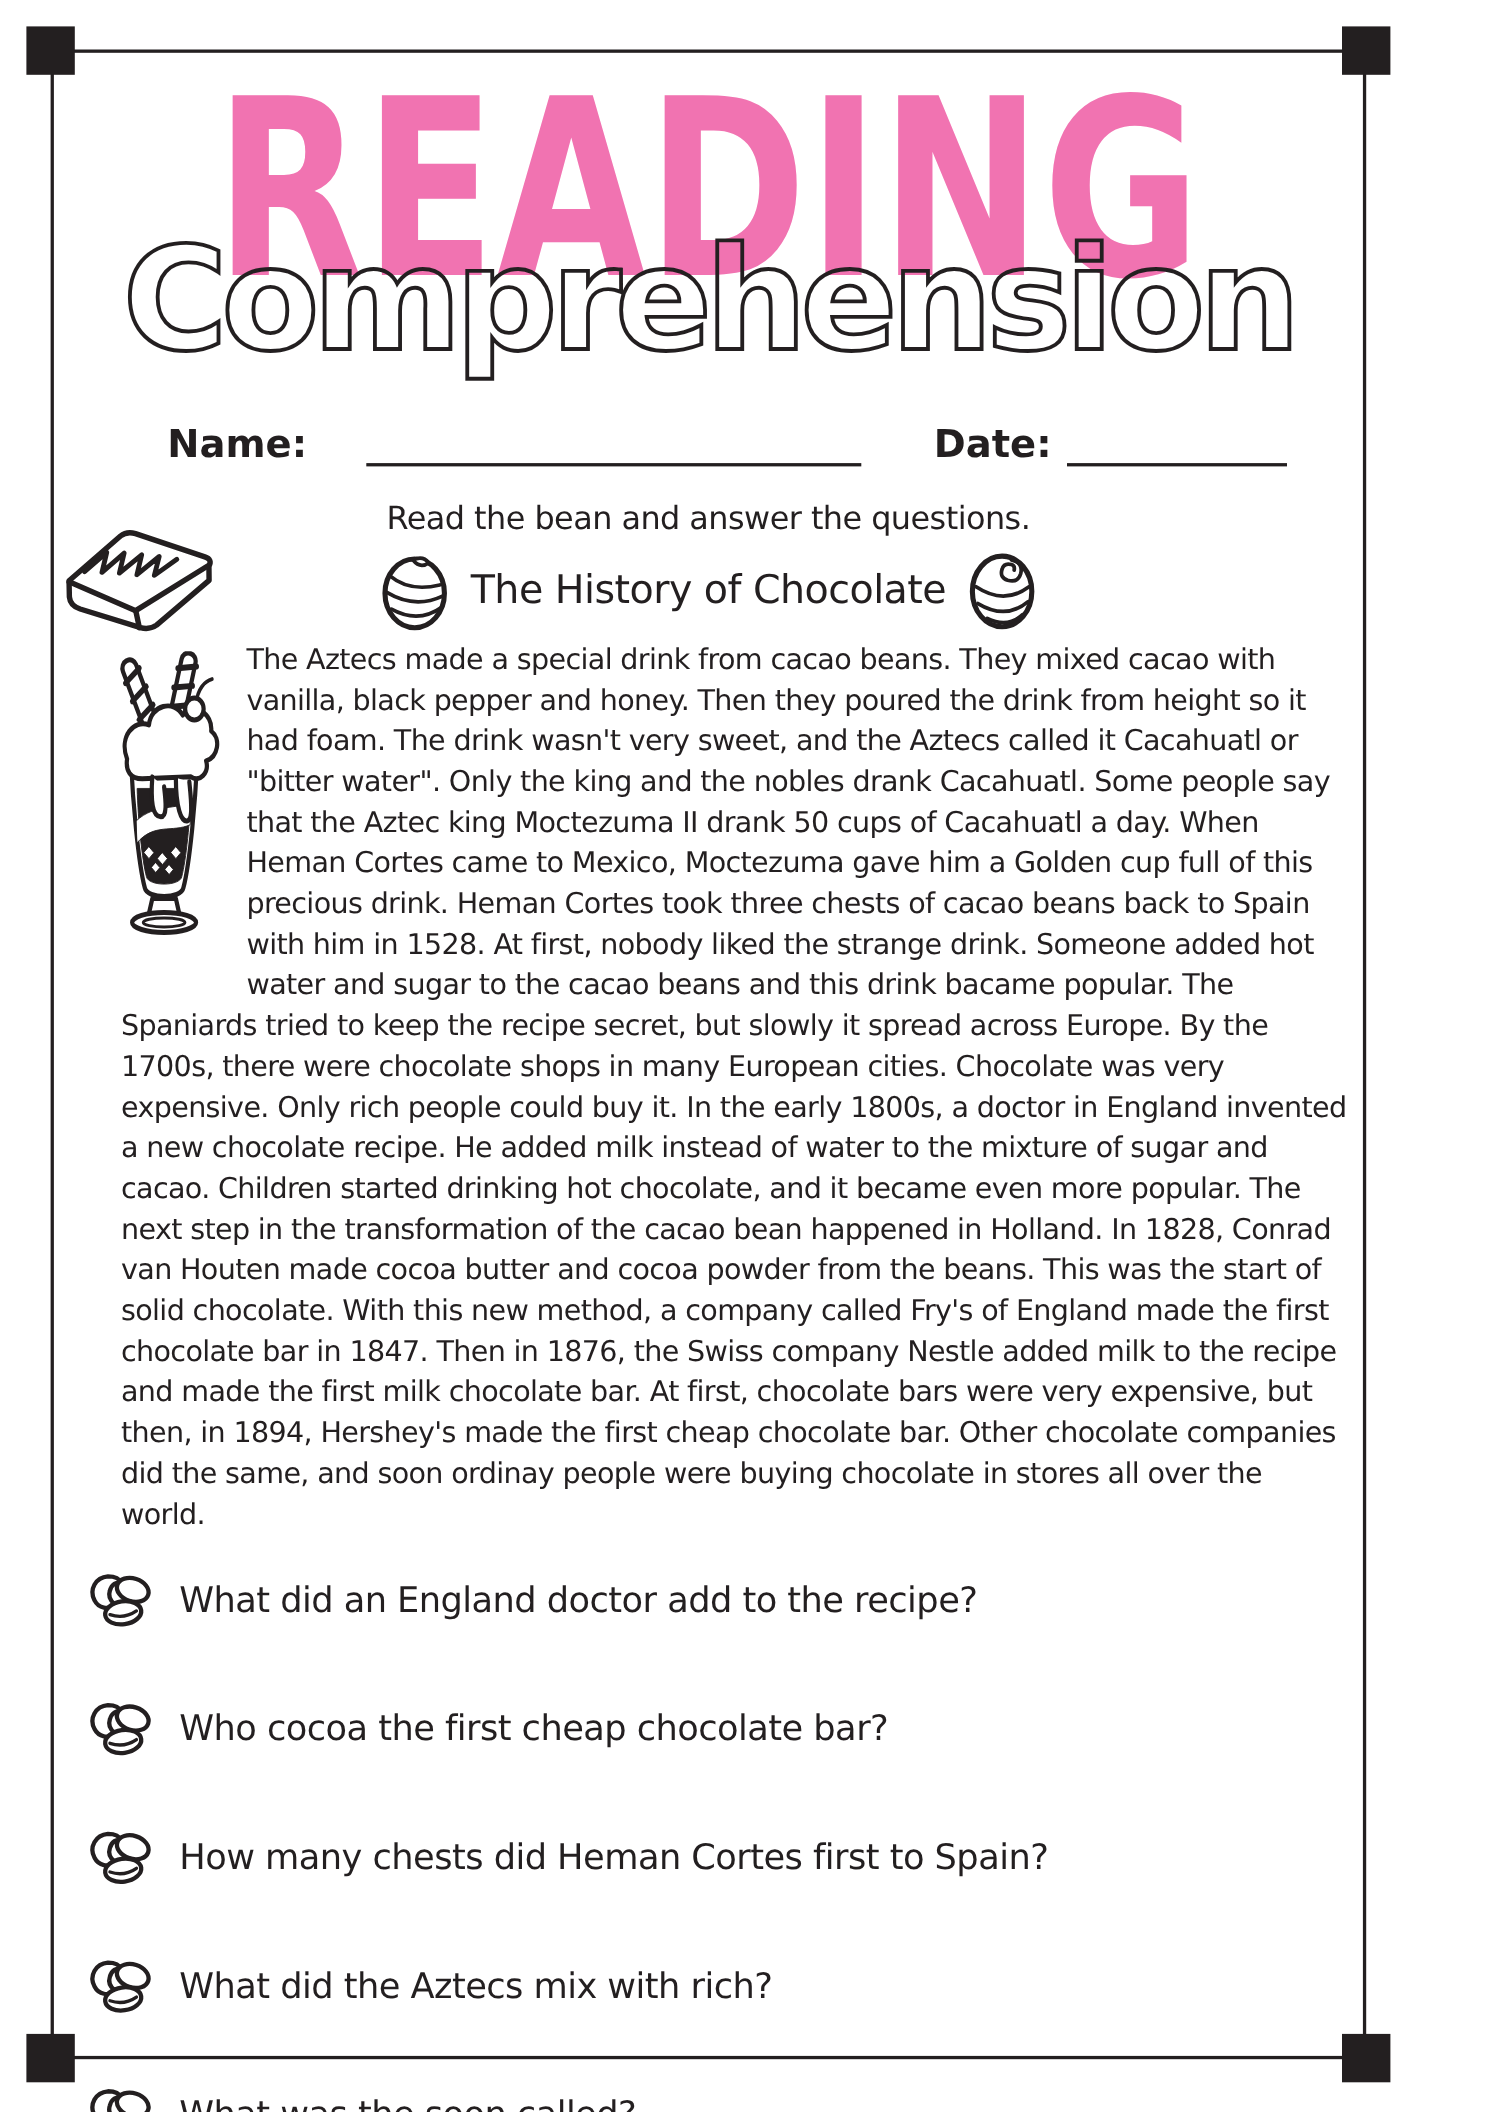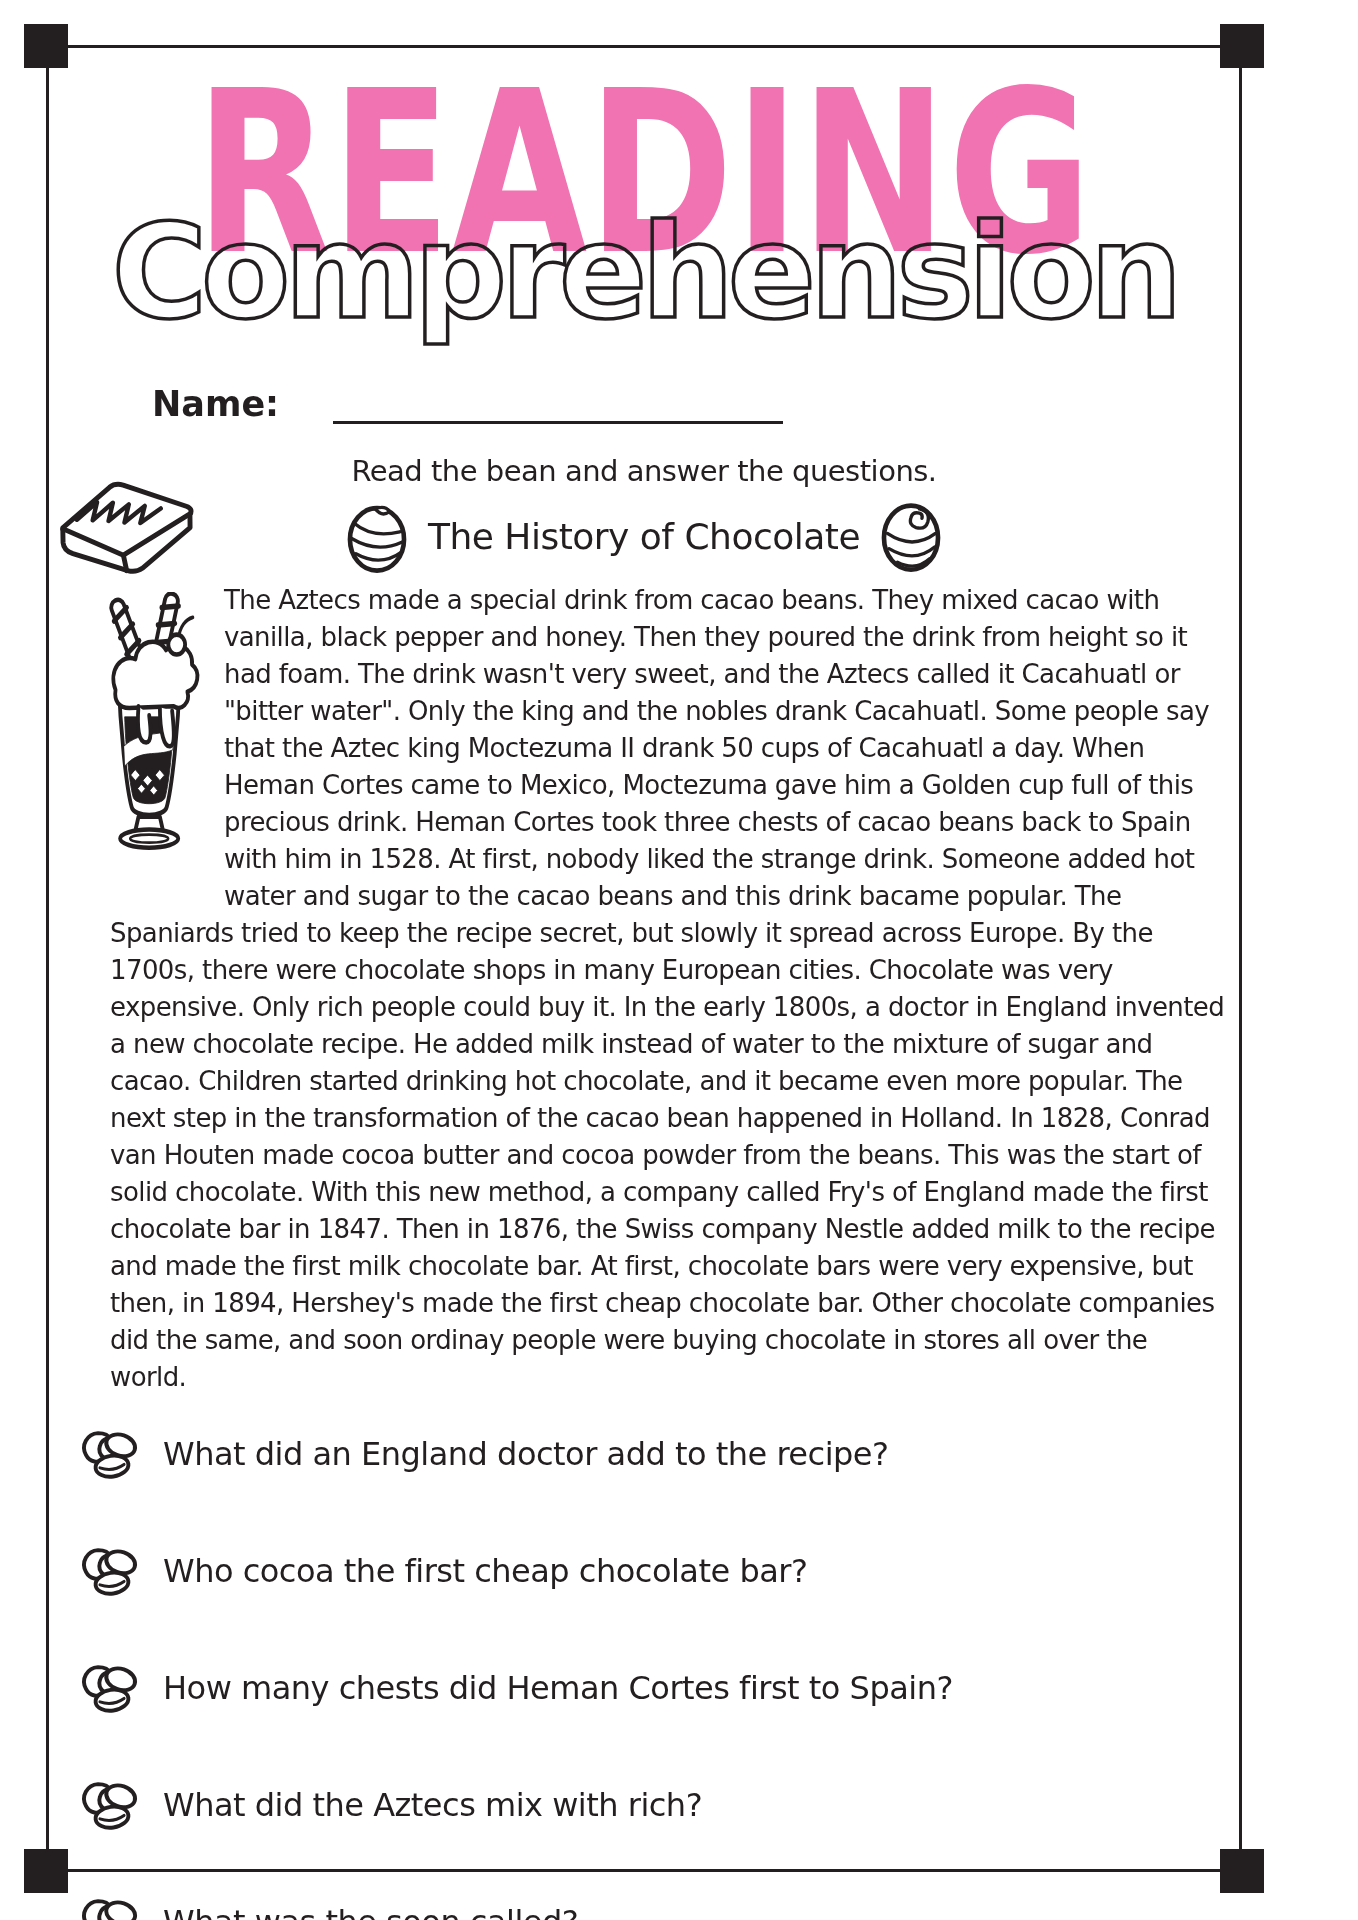--- a/index.html
+++ b/index.html
@@ -110,20 +110,24 @@
   <div class="corner br"></div>
 
   <div class="header">
     <div class="title-main">READING</div>
     <div class="title-sub">Comprehension</div>
   </div>
 
   <div class="form-row">
     <span>Name:</span>
     <span class="blank name-blank"></span>
+    <span class="date-group">
+      <span>Date:</span>
+      <span class="blank date-blank"></span>
+    </span>
   </div>
 
   <p class="instruction">Read the bean and answer the questions.</p>
 
   <div class="story-title-row">
     <span class="icon">
       <svg width="68" height="76" viewBox="0 0 80 90" fill="none" stroke="#231f20" stroke-linecap="round">
         <ellipse cx="40" cy="49" rx="32" ry="37" fill="#fff" stroke-width="5.5"></ellipse>
         <path d="M38,13 q11,-5 17,3 q-9,7 -17,-3 z" fill="#fff" stroke-width="4"></path>
         <path d="M13,30 Q34,48 67,40" stroke-width="4"></path>

